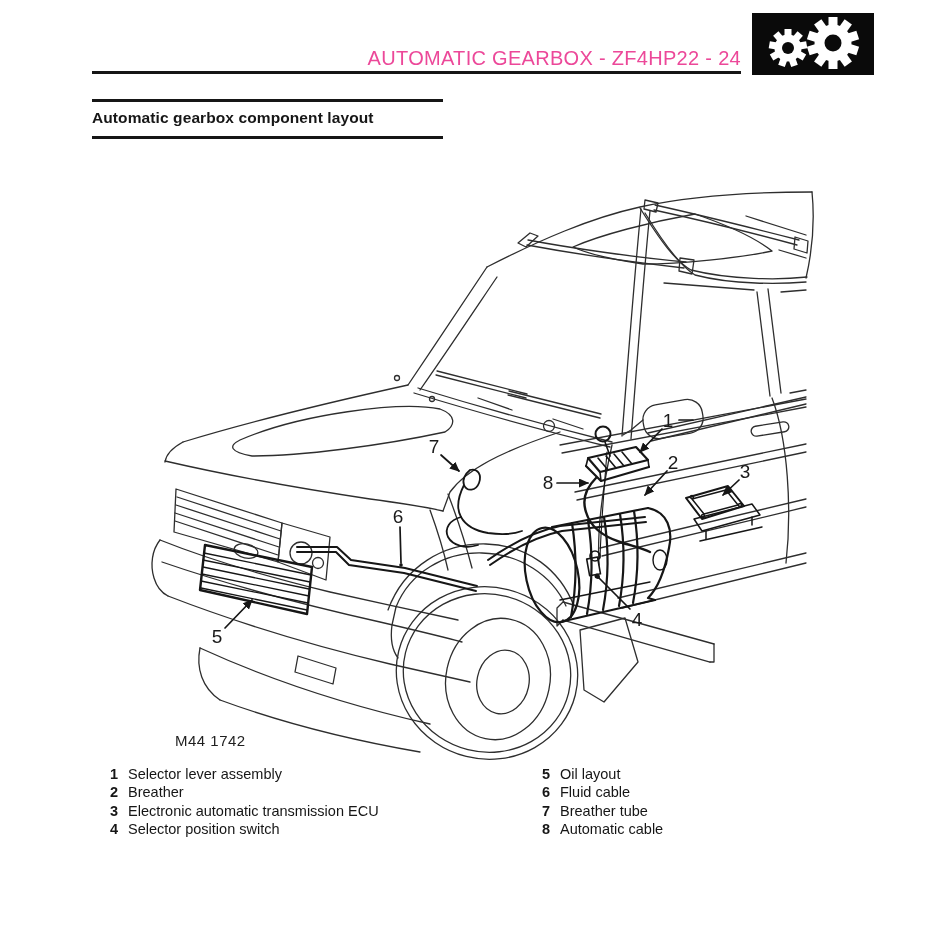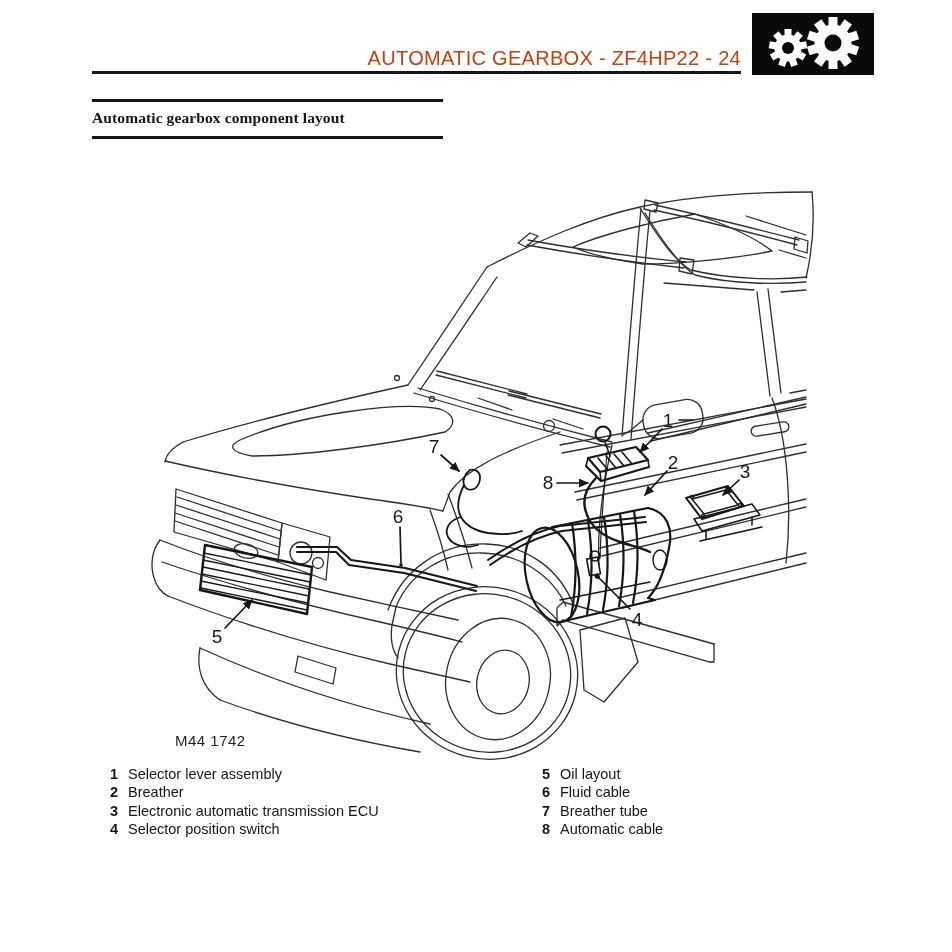--- a/index.html
+++ b/index.html
@@ -3,26 +3,26 @@
 <meta charset="utf-8">
 <style>
   html,body{margin:0;padding:0;}
   body{
     width:952px;height:952px;background:#ffffff;position:relative;overflow:hidden;
     font-family:"Liberation Sans",sans-serif;color:#161616;
   }
   .rule{position:absolute;background:#161616;height:3px;}
   .header-title{
     position:absolute;top:46px;right:211px;font-size:20px;line-height:24px;
-    letter-spacing:0.3px;color:#c2410c;white-space:nowrap;
+    letter-spacing:0.3px;color:#ec4899;white-space:nowrap;
   }
   .icon-box{position:absolute;left:752px;top:13px;width:122px;height:62px;}
   .section-title{
     position:absolute;left:92px;top:109px;font-size:15.5px;font-weight:bold;
-    letter-spacing:0.1px;white-space:nowrap;font-family:Liberation Serif, serif;
+    letter-spacing:0.1px;white-space:nowrap;
   }
   .figure-caption{
     position:absolute;left:175px;top:732px;font-size:15px;color:#1f1f1f;letter-spacing:0.5px;
   }
   .legend-col{position:absolute;top:765px;}
   .legend-col.left{left:102px;}
   .legend-col.right{left:534px;}
   .legend-row{display:flex;line-height:18.3px;font-size:14.5px;}
   .legend-num{width:16px;text-align:right;font-weight:bold;margin-right:10px;flex:none;}
   .legend-label{white-space:nowrap;}

